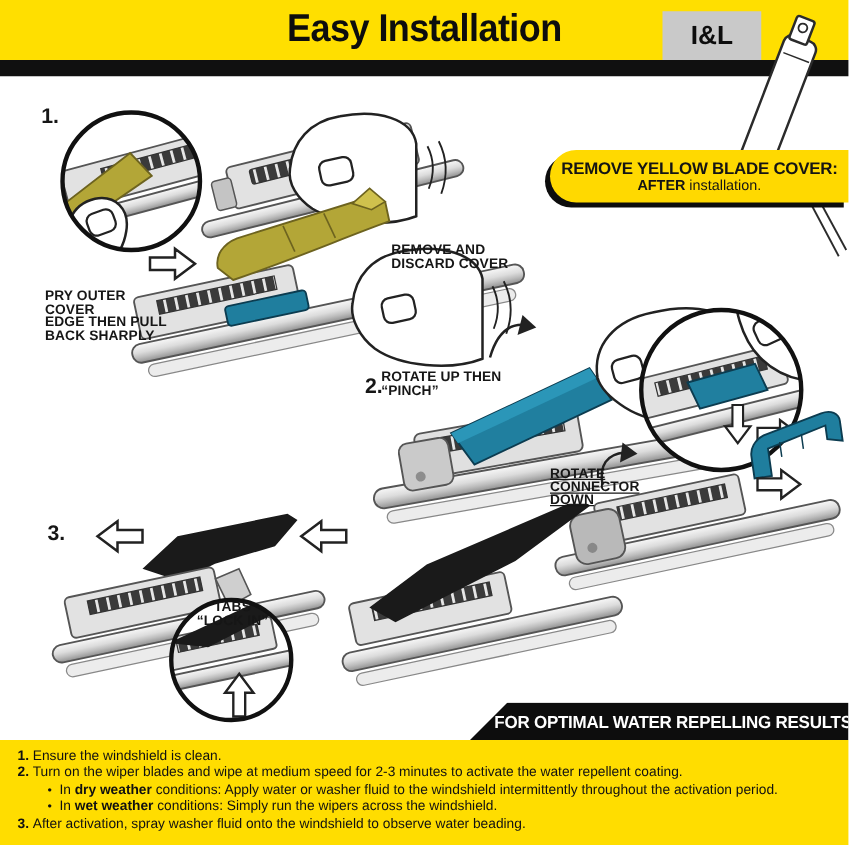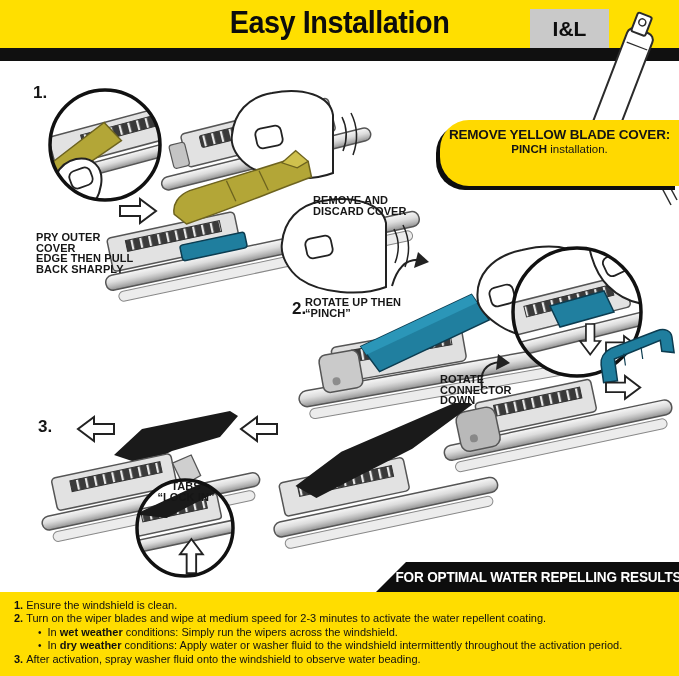--- a/index.html
+++ b/index.html
@@ -7,21 +7,21 @@
           font-family:"Liberation Sans",sans-serif;color:#141414;}
   
   .hdr-yellow{position:absolute;left:0;top:0;width:679px;height:48px;background:#ffdf00;}
   .hdr-black{position:absolute;left:0;top:48px;width:679px;height:13px;background:#101010;}
   .hdr-title{position:absolute;left:0;top:5px;width:679px;text-align:center;font-size:31px;
              font-weight:bold;color:#0d0d0d;transform:scaleX(.93);letter-spacing:-.5px;white-space:nowrap;}
   .hdr-badge{position:absolute;left:510px;top:9px;width:79px;height:39px;background:#c9c9c9;
              display:flex;align-items:center;justify-content:center;font-size:21px;font-weight:bold;color:#0d0d0d;margin-left:20px;}
   .arm-svg{position:absolute;left:555px;top:0;z-index:5;}
   
-  .callout{position:absolute;left:440px;top:120px;width:239px;height:66px;background:#ffd900;
+  .callout{position:absolute;left:440px;top:120px;width:239px;height:42px;background:#ffd900;
            border-radius:29px 0 0 29px;box-shadow:-4px 4px 0 #0d0d0d;text-align:center;
            padding-top:7px;box-sizing:border-box;z-index:6;}
   .callout-title{font-size:13.5px;font-weight:bold;letter-spacing:-.2px;}
   .callout-line{font-size:11.5px;line-height:14px;}
   
   .num{position:absolute;font-size:17px;font-weight:bold;color:#161616;z-index:4;}
   .lbl{position:absolute;font-size:11px;font-weight:bold;line-height:10.5px;color:#161616;
        white-space:pre-line;letter-spacing:.1px;z-index:4;}
   .step-svg{position:absolute;}
   
@@ -55,21 +55,21 @@
         <circle cx="65.5" cy="20" r="3.5" fill="none" stroke-width="1.5"></circle>
         <line x1="58" y1="44" x2="80" y2="44" stroke-width="1.2"></line>
       </g>
       <line x1="96" y1="152" x2="122" y2="200" stroke-width="1.5"></line>
       <line x1="90" y1="156" x2="116" y2="205" stroke-width="1.5"></line>
     </g>
   </svg>
 
   <div class="callout">
     <div class="callout-title">REMOVE YELLOW BLADE COVER:</div>
-    <div class="callout-line"><span class="b">PINCH</span><span> installation.</span></div>
+    <div class="callout-line"><span class="b">AFTER</span><span> installation.</span></div>
   </div>
 
   <div class="num" style="left:33px;top:83px;">1.</div>
   <div class="lbl" style="left:36px;top:204px;width:100px;margin-top:28px;">PRY OUTER COVER
 EDGE THEN PULL
 BACK SHARPLY</div>
   <div class="lbl" style="left:313px;top:195px;width:110px;">REMOVE AND
 DISCARD COVER</div>
 
   <svg class="step-svg" style="left:18px;top:73px;" width="450" height="235" viewBox="0 0 450 235">
@@ -140,21 +140,21 @@
         <rect x="26" y="42" width="26" height="20" rx="6" transform="rotate(-12 39 52)" fill="#fff" stroke="#222" stroke-width="1.8"></rect>
         <path d="M114,34 q8,16 1,34" fill="none" stroke="#222" stroke-width="1.5"></path>
         <path d="M123,30 q10,20 2,42" fill="none" stroke="#222" stroke-width="1.5"></path>
       </g>
     </g>
   </svg>
 
   <div class="num" style="left:292px;top:299px;">2.</div>
   <div class="lbl" style="left:305px;top:297px;width:110px;">ROTATE UP THEN
 “PINCH”</div>
-  <div class="lbl" style="left:440px;top:374px;width:80px;">ROTATE
+  <div class="lbl" style="left:440px;top:374px;width:80px;text-decoration:underline;">ROTATE
 CONNECTOR
 DOWN</div>
 
   <svg class="step-svg" style="left:288px;top:238px;" width="391" height="255" viewBox="0 0 391 255">
     <defs>
       <linearGradient id="sg2" x1="0" y1="0" x2="0" y2="1">
         <stop offset="0" stop-color="#f8f8f8"></stop>
           <stop offset=".45" stop-color="#dcdcdc"></stop>
         <stop offset=".7" stop-color="#bdbdbd"></stop>
           <stop offset="1" stop-color="#909090"></stop>
@@ -286,23 +286,23 @@
   </div>
 
   <div class="footer">
     <div class="f-line">
       <span class="f-num">1.</span><span>Ensure the windshield is clean.</span>
     </div>
     <div class="f-line">
       <span class="f-num">2.</span><span>Turn on the wiper blades and wipe at medium speed for 2-3 minutes to activate the water repellent coating.</span>
     </div>
     <div class="f-line f-bullet">
+      <span class="f-dot">•</span><span>In </span><span class="b">dry weather</span><span> conditions: Apply water or washer fluid to the windshield intermittently throughout the activation period.</span>
+    </div>
+    <div class="f-line f-bullet">
       <span class="f-dot">•</span><span>In </span><span class="b">wet weather</span><span> conditions: Simply run the wipers across the windshield.</span>
-    </div>
-    <div class="f-line f-bullet">
-      <span class="f-dot">•</span><span>In </span><span class="b">dry weather</span><span> conditions: Apply water or washer fluid to the windshield intermittently throughout the activation period.</span>
     </div>
     <div class="f-line">
       <span class="f-num">3.</span><span>After activation, spray washer fluid onto the windshield to observe water beading.</span>
     </div>
   </div>
 
 </div>
 
 </body></html>

